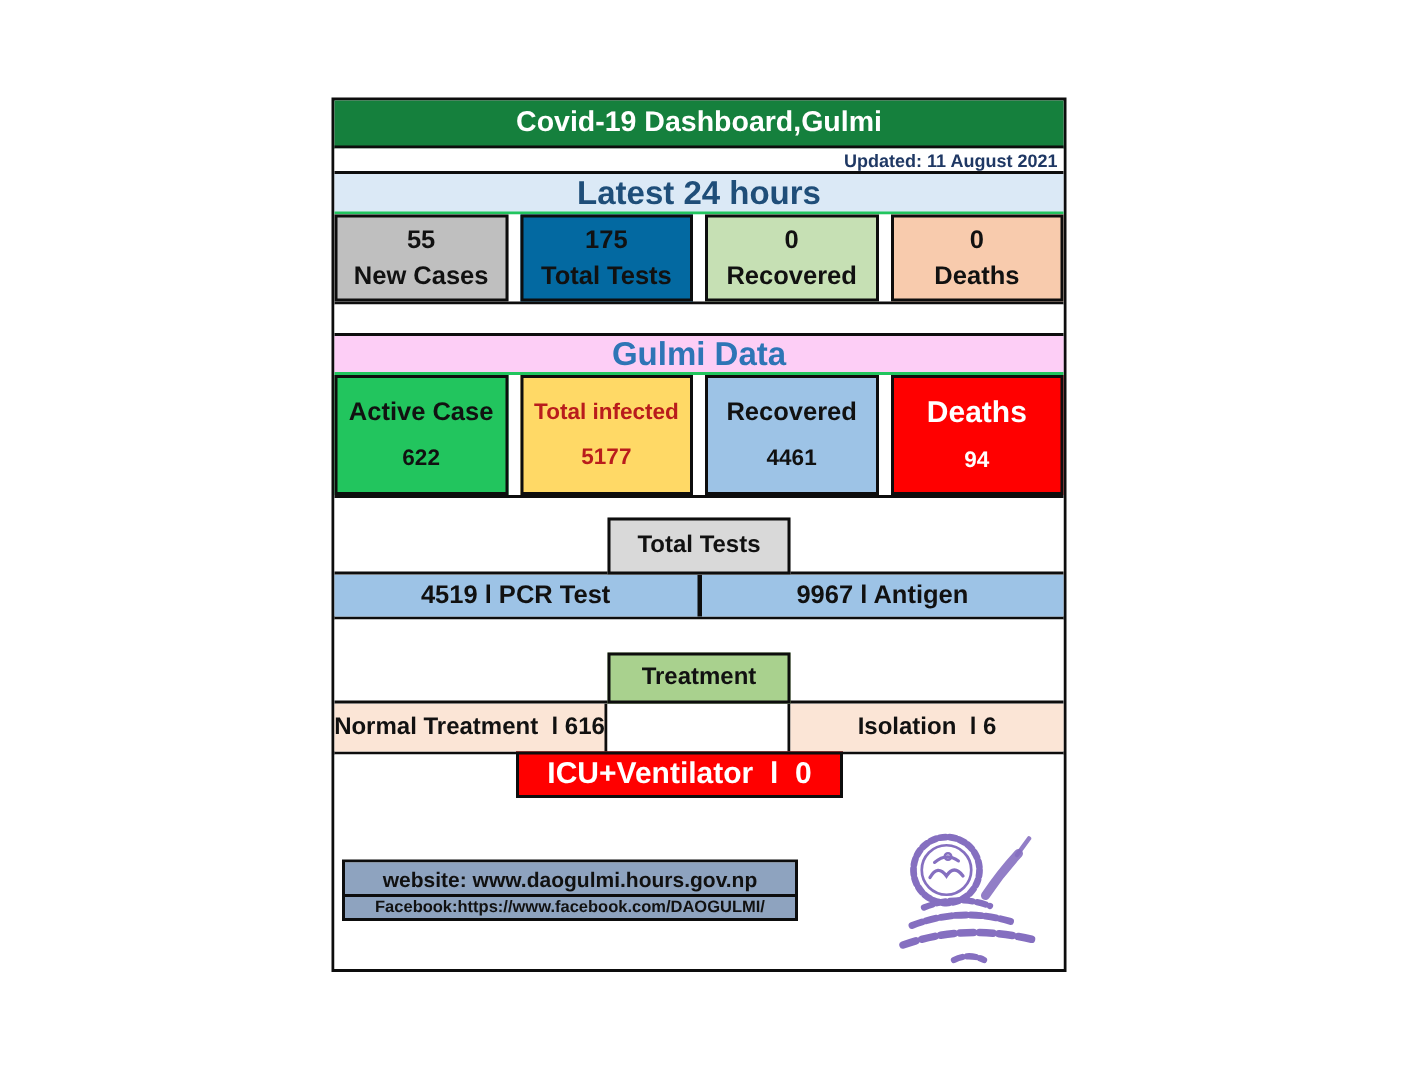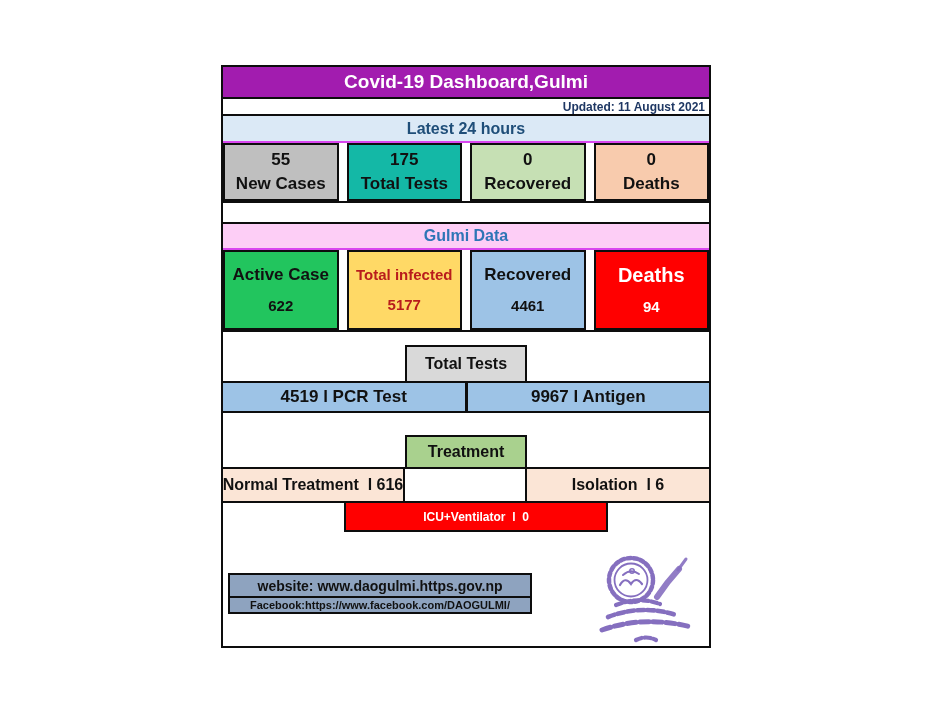--- a/index.html
+++ b/index.html
@@ -35,22 +35,22 @@
   .updated-row {
     height: 17px;
     display: flex; align-items: center; justify-content: flex-end;
     padding-right: 4px;
     font-size: 12px;
     border-bottom: 2px solid #0d0d0d;
     background: #ffffff;
   }
   .band {
     display: flex; align-items: center; justify-content: center;
-    border-bottom: 2px solid #d946ef;
-    font-size: 16px;
+    border-bottom: 2px solid #22c55e;
+    font-size: 22px;
   }
   .latest-band { height: 27px; }
   .pink-band { height: 26px; }
   .quad-row {
     display: flex;
     column-gap: 8px;
     background: #ffffff;
     border-bottom: 2px solid #0d0d0d;
   }
   .quad-row-1 { height: 60px; }
@@ -125,24 +125,24 @@
   .peach-right { flex: 1; font-size: 16px; }
   
   .bottom-section {
     flex: 1;
     position: relative;
     background: #ffffff;
   }
   .icu-box {
     position: absolute;
     top: -2px; left: 50%; margin-left: -122px;
-    width: 264px; height: 31px;
-    border: 2px solid #0d0d0d;
-    display: flex; align-items: center; justify-content: center;
-    font-size: 12px;
+    width: 218px; height: 31px;
+    border: 2px solid #0d0d0d;
+    display: flex; align-items: center; justify-content: center;
+    font-size: 20px;
     white-space: pre;
   }
   .links-box {
     position: absolute;
     left: 5px; top: 70px;
     width: 304px;
     border: 2px solid #0d0d0d;
   }
   .link-row {
     display: flex; align-items: center; justify-content: center;
@@ -155,34 +155,34 @@
     right: 9px; top: 50px;
     width: 106px; height: 92px;
   }
 </style>
 </head>
 <body>
 
 <div class="canvas">
   <div class="board">
 
-    <div class="title-bar" style="background-color: #a21caf; color: rgb(255, 255, 255);">Covid-19 Dashboard,Gulmi</div>
+    <div class="title-bar" style="background-color: #15803d; color: rgb(255, 255, 255);">Covid-19 Dashboard,Gulmi</div>
 
     <div class="updated-row">
       <span style="color: rgb(31, 56, 100);">Updated: 11 August 2021</span>
     </div>
 
     <div class="band latest-band" style="background-color: rgb(219, 233, 246); color: rgb(31, 78, 121);">Latest 24 hours</div>
 
     <div class="quad-row quad-row-1">
       <div class="qcell" style="background-color: rgb(191, 191, 191);">
         <span class="q1-value">55</span>
         <span class="q1-label">New Cases</span>
       </div>
-      <div class="qcell" style="background-color: #14b8a6;">
+      <div class="qcell" style="background-color: #0369a1;">
         <span class="q1-value">175</span>
         <span class="q1-label">Total Tests</span>
       </div>
       <div class="qcell" style="background-color: rgb(198, 224, 180);">
         <span class="q1-value">0</span>
         <span class="q1-label">Recovered</span>
       </div>
       <div class="qcell" style="background-color: rgb(248, 203, 173);">
         <span class="q1-value">0</span>
         <span class="q1-label">Deaths</span>
@@ -228,21 +228,21 @@
     <div class="peach-row">
       <div class="peach-seg peach-left" style="background-color: rgb(251, 229, 214);">Normal Treatment  l 616</div>
       <div class="peach-seg peach-mid"></div>
       <div class="peach-seg peach-right" style="background-color: rgb(251, 229, 214);">Isolation  l 6</div>
     </div>
 
     <div class="bottom-section">
       <div class="icu-box" style="background-color: rgb(255, 0, 0); color: rgb(255, 255, 255);">ICU+Ventilator  l  0</div>
 
       <div class="links-box">
-        <div class="link-row website-row" style="background-color: rgb(142, 163, 191);">website: www.daogulmi.https.gov.np</div>
+        <div class="link-row website-row" style="background-color: rgb(142, 163, 191);">website: www.daogulmi.hours.gov.np</div>
         <div class="link-row facebook-row" style="background-color: rgb(142, 163, 191);">Facebook:https://www.facebook.com/DAOGULMI/</div>
       </div>
 
       <svg class="stamp" viewBox="0 0 106 92" aria-label="नेपाल सरकार गृह मन्त्रालय जिल्ला प्रशासन कार्यालय गुल्मी — official purple ink stamp">
         <g stroke="#6B50B2" fill="none" stroke-linecap="round" opacity="0.82">
 
           <circle cx="37" cy="27" r="22" stroke-width="4.5" stroke-dasharray="4 2.6"></circle>
           <circle cx="37" cy="27" r="16.5" stroke-width="1.8"></circle>
 
           <path d="M26,32 q5,-9 11,-1 q5,-8 11,0" stroke-width="2.2"></path>

